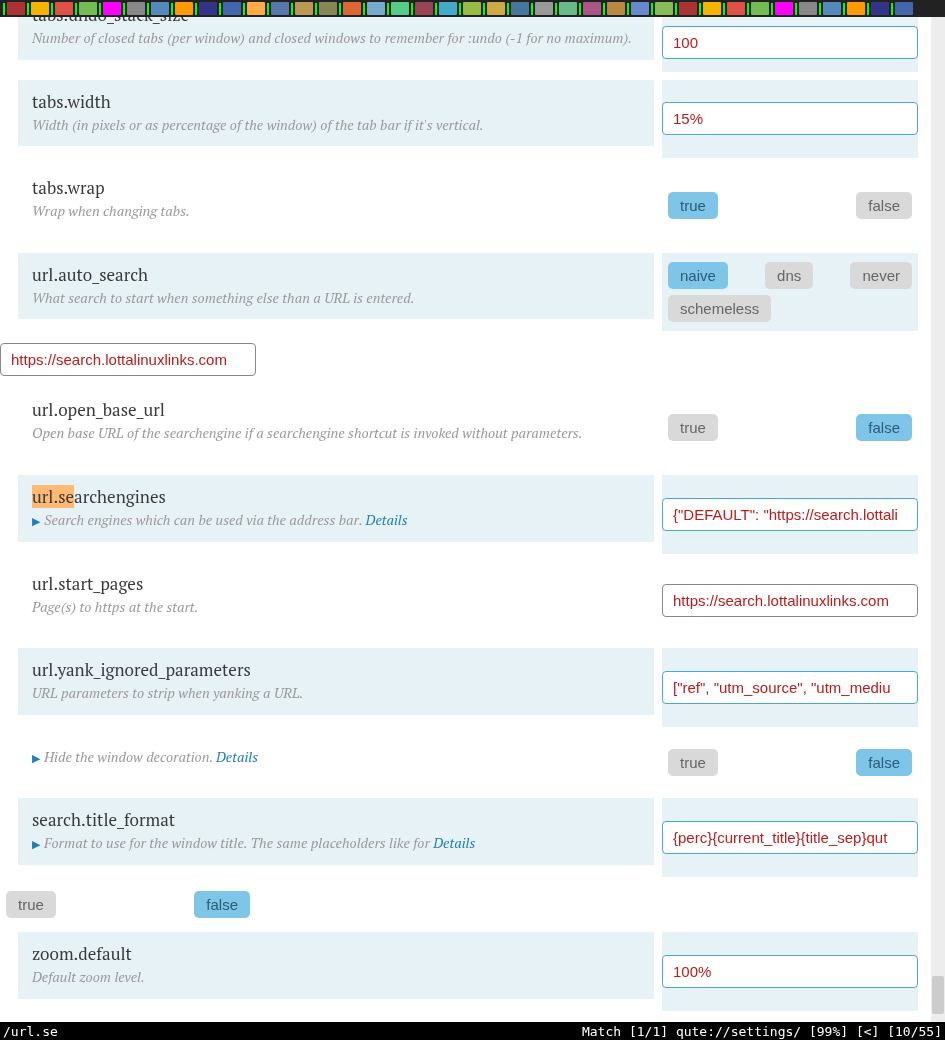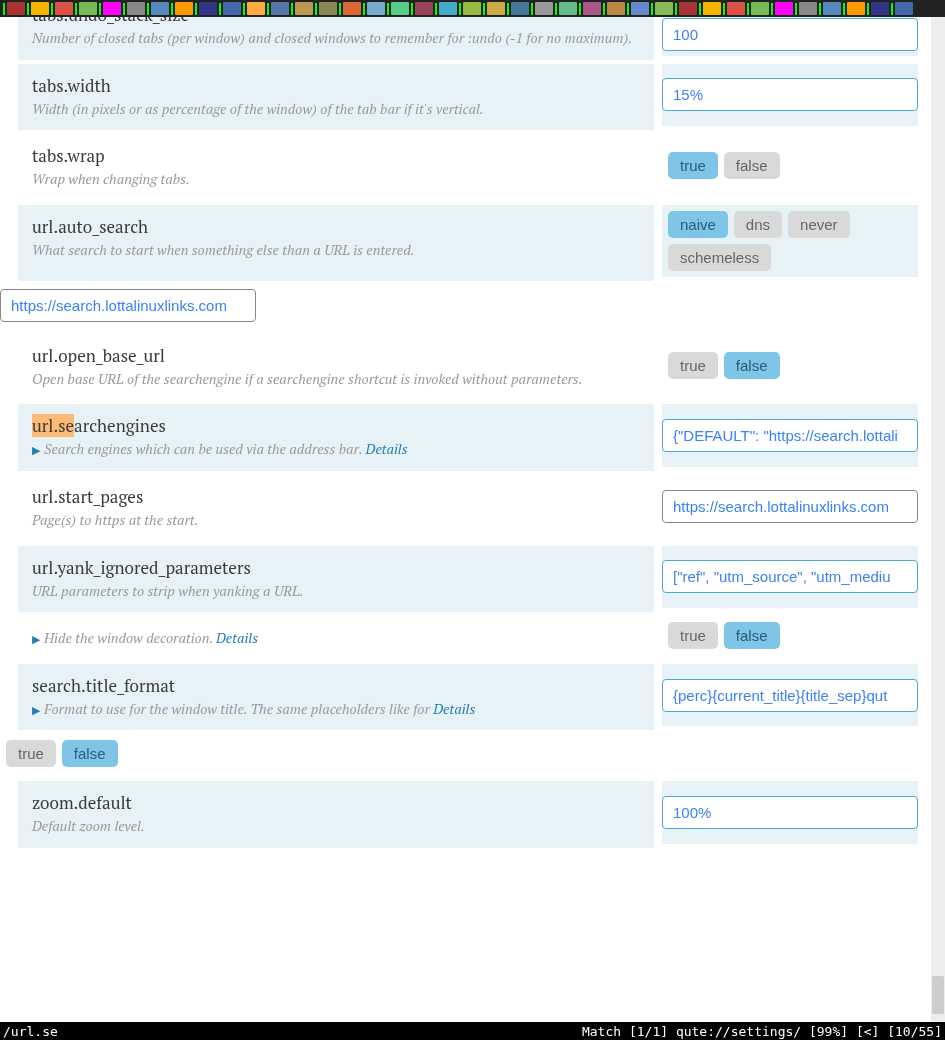--- a/index.html
+++ b/index.html
@@ -42,21 +42,21 @@
   }
   .row {
     display: flex;
     margin-bottom: 0;
   }
   .row.odd .label-box { background: #e7f2f7; }
   .row.odd .val-box.tinted { background: #e7f2f7; }
   .label-box {
     flex: 0 0 636px;
     padding: 10px 14px 12px 14px;
-    margin: 4px 8px 0 18px;
+    margin: 4px 8px 16px 18px;
   }
   .setting-name {
     font-size: 17px;
     color: #3a3a3a;
     font-weight: 400;
     font-family: "PT Serif", Georgia, serif;
   }
   .setting-desc {
     font-size: 14px;
     font-style: italic;
@@ -82,28 +82,28 @@
     align-items: center;
     padding: 4px 0;
   }
   .text-input {
     width: 100%;
     padding: 7px 10px;
     font-size: 15px;
     border: 1px solid #4aa7d6;
     border-radius: 4px;
     background: #fff;
-    color: #3b82f6;
+    color: #b91c1c;
     font-family: Arial, sans-serif;
   }
   .opts {
     display: flex;
     gap: 6px;
     flex-wrap: wrap;
-    justify-content: flex-start;
+    justify-content: space-between;
     width: 100%;
     padding: 2px 6px;
   }
   .opt {
     padding: 5px 12px;
     border-radius: 5px;
     font-size: 15px;
     color: #666;
     background: #d9d9d9;
     font-family: Arial, sans-serif;

